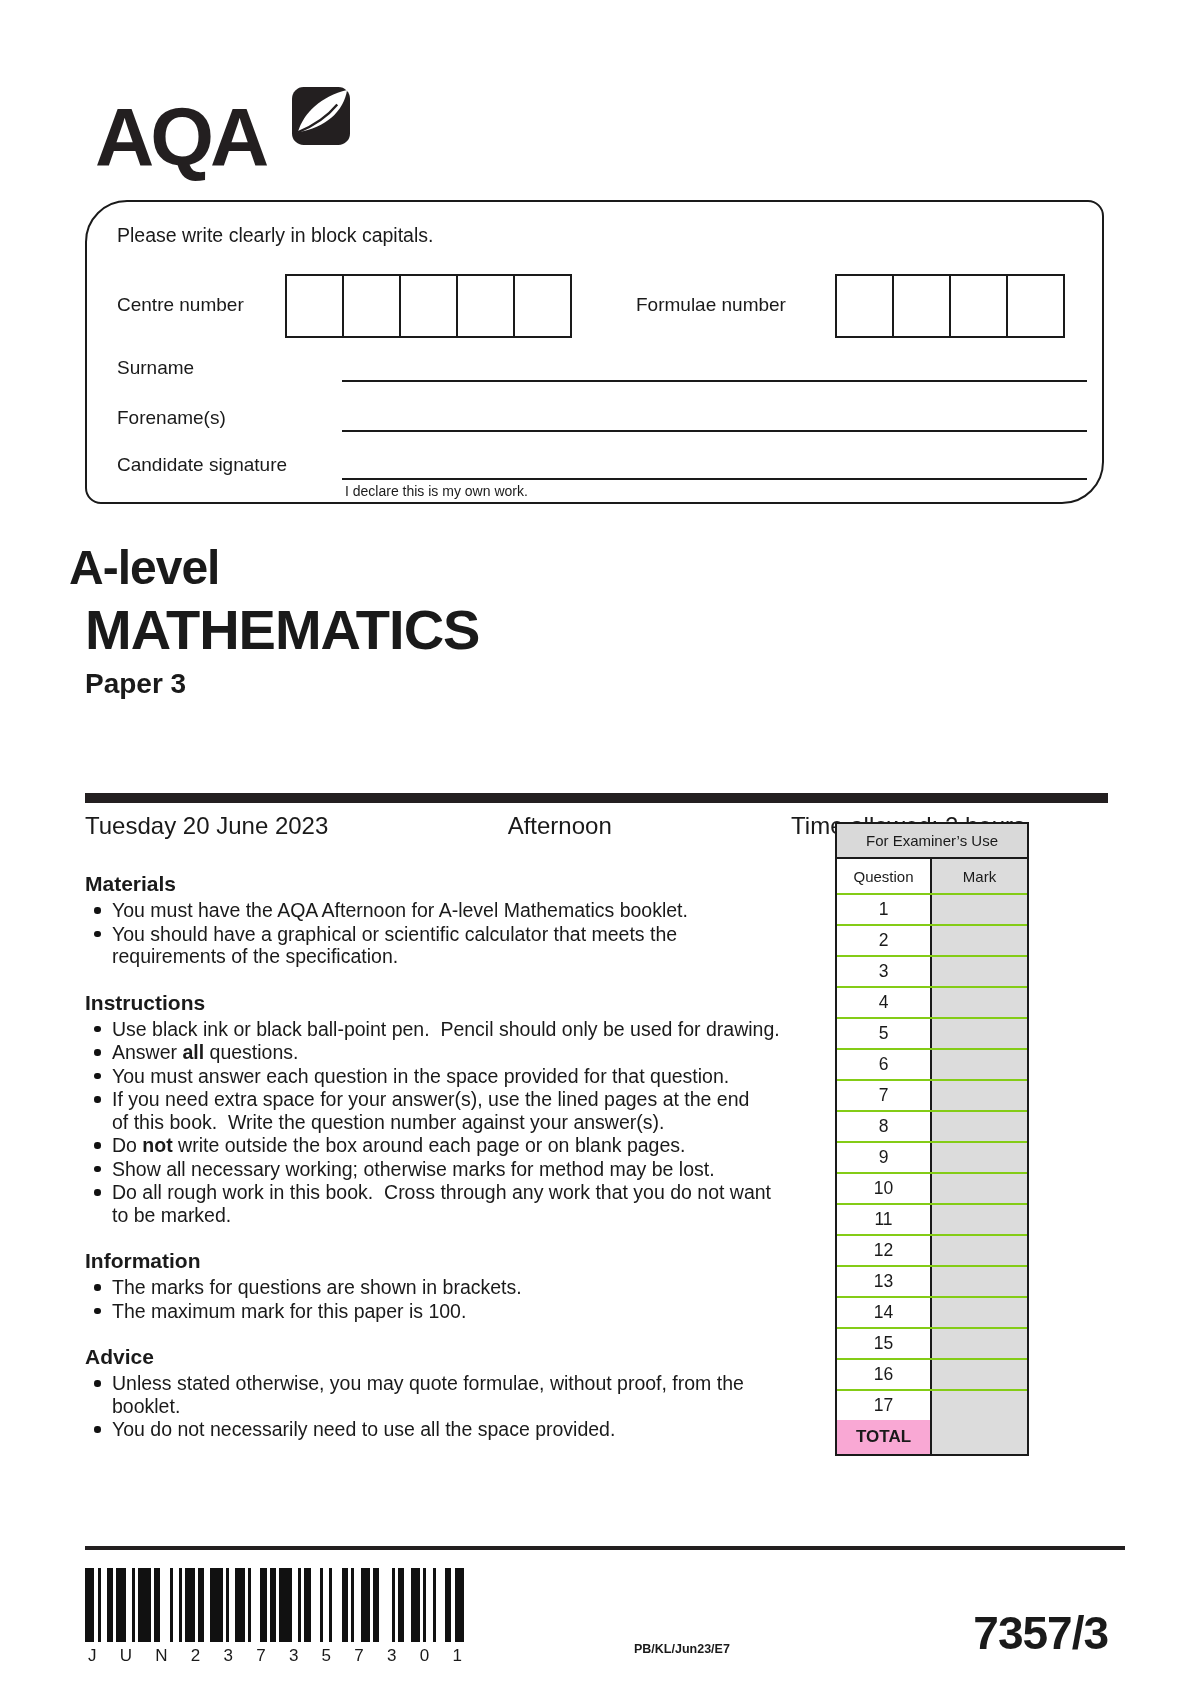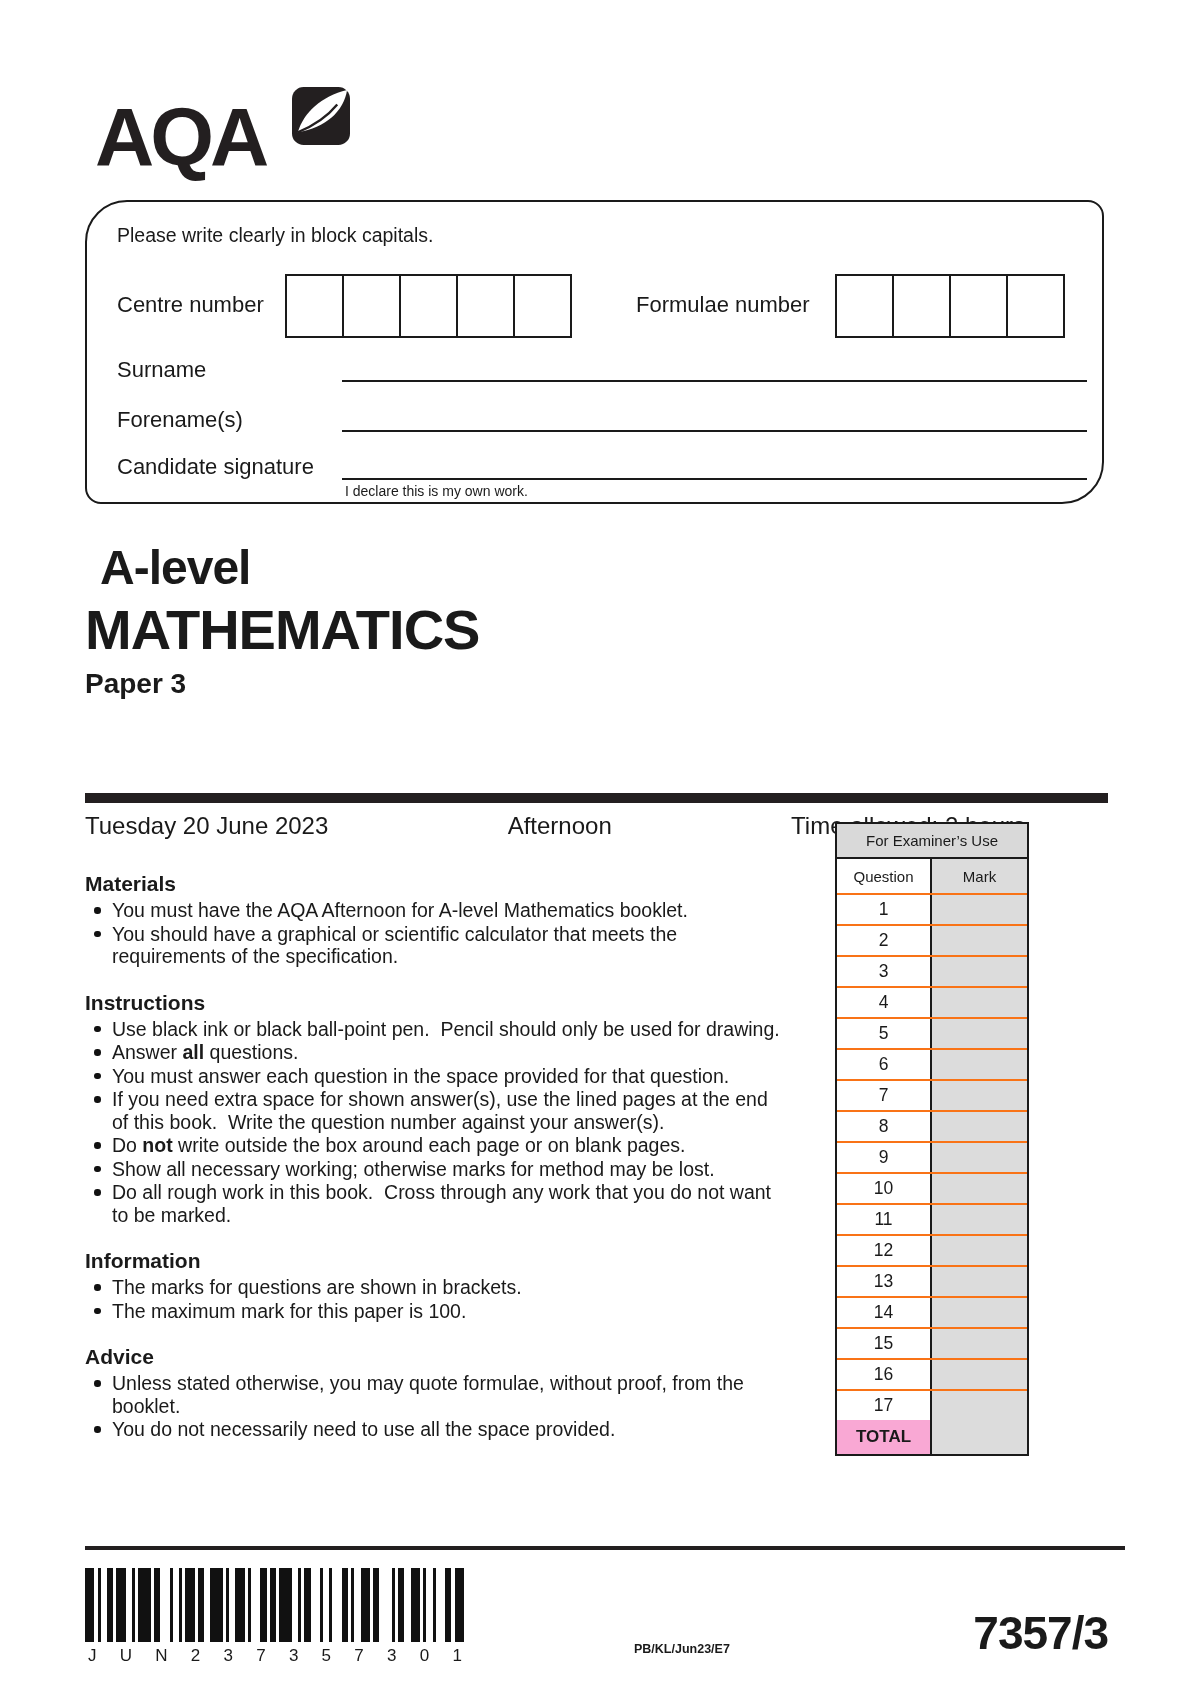--- a/index.html
+++ b/index.html
@@ -8,30 +8,30 @@
 
   
   .logo-text{position:absolute;left:95px;top:96px;font-size:82px;font-weight:bold;
              letter-spacing:-4px;line-height:1;color:#231f20;}
   .logo-leaf{position:absolute;left:292px;top:84px;width:58px;height:64px;}
 
   
   .cand-box{position:absolute;left:85px;top:200px;width:1015px;height:300px;
             border:2px solid #1a1a1a;border-radius:42px 16px 42px 16px;}
   .cand-box .please{position:absolute;left:30px;top:22px;font-size:19.5px;}
-  .row-label{position:absolute;font-size:22px;}
+  .row-label{position:absolute;font-size:19px;}
   .numrow-label{top:72px;height:62px;display:flex;align-items:center;}
   .boxcells{position:absolute;top:72px;display:flex;}
   .boxcells .cell{width:55px;height:60px;border:2px solid #1a1a1a;background:#fff;margin-left:-2px;}
   .boxcells .cell:first-child{margin-left:0;}
   .fill-line{position:absolute;border-bottom:2.5px solid #1a1a1a;height:0;}
   .declare{position:absolute;left:258px;top:281px;font-size:14px;}
 
   
-  .t-qual{position:absolute;left:100px;top:540px;font-size:48px;font-weight:bold;letter-spacing:-1px;text-align:right;}
+  .t-qual{position:absolute;left:69px;top:540px;font-size:48px;font-weight:bold;letter-spacing:-1px;text-align:right;}
   .t-subj{position:absolute;left:85px;top:597px;font-size:56px;font-weight:bold;letter-spacing:-1px;}
   .t-paper{position:absolute;left:85px;top:668px;font-size:28px;font-weight:bold;}
   .thick-bar{position:absolute;left:85px;top:793px;width:1023px;height:10px;background:#231f20;}
 
   
   .session{position:absolute;left:85px;top:812px;width:940px;display:flex;
            justify-content:space-between;font-size:24px;}
 
   
   .col{position:absolute;left:85px;top:872px;width:737px;}
@@ -42,21 +42,21 @@
   .sec li::before{content:"";position:absolute;left:9px;top:8px;width:6.5px;height:6.5px;
                   border-radius:50%;background:#111;}
   .bline{white-space:pre-wrap;}
   .bold{font-weight:bold;}
 
   
   .exam-table{position:absolute;left:835px;top:822px;width:190px;border:2.5px solid #1a1a1a;
               background:#fff;font-size:15px;}
   .et-title{height:33px;background:#d9d9d9;border-bottom:2px solid #1a1a1a;
             display:flex;align-items:center;justify-content:center;}
-  .et-row{display:flex;border-bottom:2px solid #f97316;}
+  .et-row{display:flex;border-bottom:2px solid #84cc16;}
   .et-row:last-child{border-bottom:none;}
   .et-q,.et-m{box-sizing:border-box;display:flex;align-items:center;justify-content:center;}
   .et-q{width:50%;border-right:2px solid #1a1a1a;background:#fff;}
   .et-m{width:50%;background:#dcdcdc;}
   .et-head{height:34px;}
   .et-num{height:29px;font-size:17.5px;}
   .et-total{height:34px;font-size:17px;}
   .et-total .et-q{background:#f9a8d4;font-weight:bold;}
 
   
@@ -143,21 +143,21 @@
           <li>
             <div class="bline"><span>Use black ink or black ball-point pen.  Pencil should only be used for drawing.</span></div>
           </li>
           <li>
             <div class="bline"><span>Answer </span><span class="bold">all</span><span> questions.</span></div>
           </li>
           <li>
             <div class="bline"><span>You must answer each question in the space provided for that question.</span></div>
           </li>
           <li>
-            <div class="bline"><span>If you need extra space for shown answer(s), use the lined pages at the end</span></div>
+            <div class="bline"><span>If you need extra space for your answer(s), use the lined pages at the end</span></div>
             <div class="bline"><span>of this book.  Write the question number against your answer(s).</span></div>
           </li>
           <li>
             <div class="bline"><span>Do </span><span class="bold">not</span><span> write outside the box around each page or on blank pages.</span></div>
           </li>
           <li>
             <div class="bline"><span>Show all necessary working; otherwise marks for method may be lost.</span></div>
           </li>
           <li>
             <div class="bline"><span>Do all rough work in this book.  Cross through any work that you do not want</span></div>

